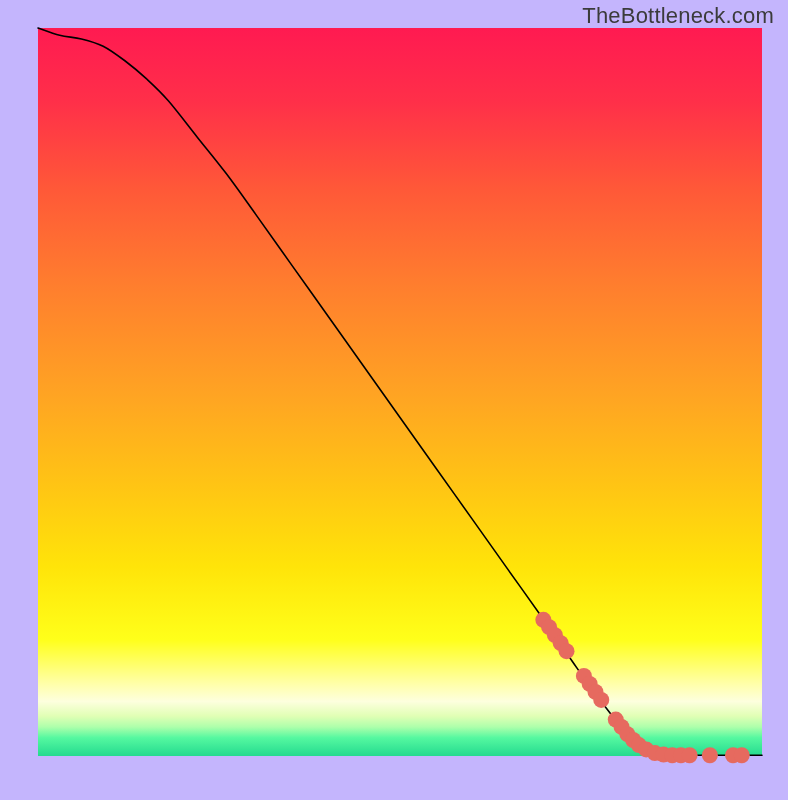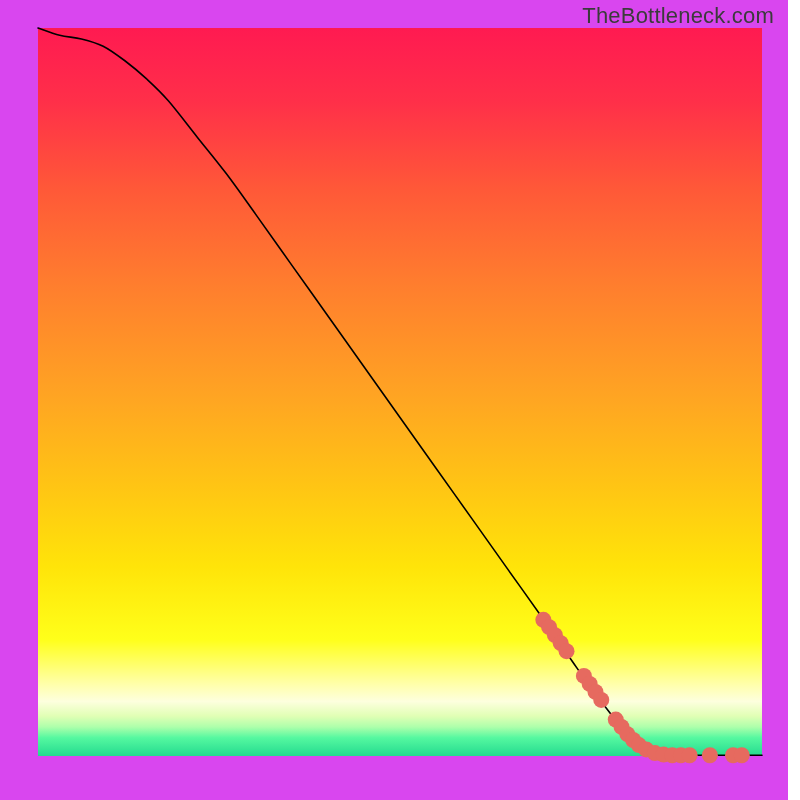--- a/index.html
+++ b/index.html
@@ -8,21 +8,21 @@
     width: 800px;
     height: 800px;
     overflow: hidden;
     background: #ffffff;
     font-family: Arial, Helvetica, sans-serif;
   }
   .stage {
     position: relative;
     width: 788px;
     height: 800px;
-    background: #d946ef;
+    background: #c4b5fd;
   }
   .watermark {
     position: absolute;
     top: 3px;
     right: 14px;
     color: #3b3b3b;
     font-size: 22px;
     font-weight: 500;
     z-index: 40;
     letter-spacing: 0.2px;

